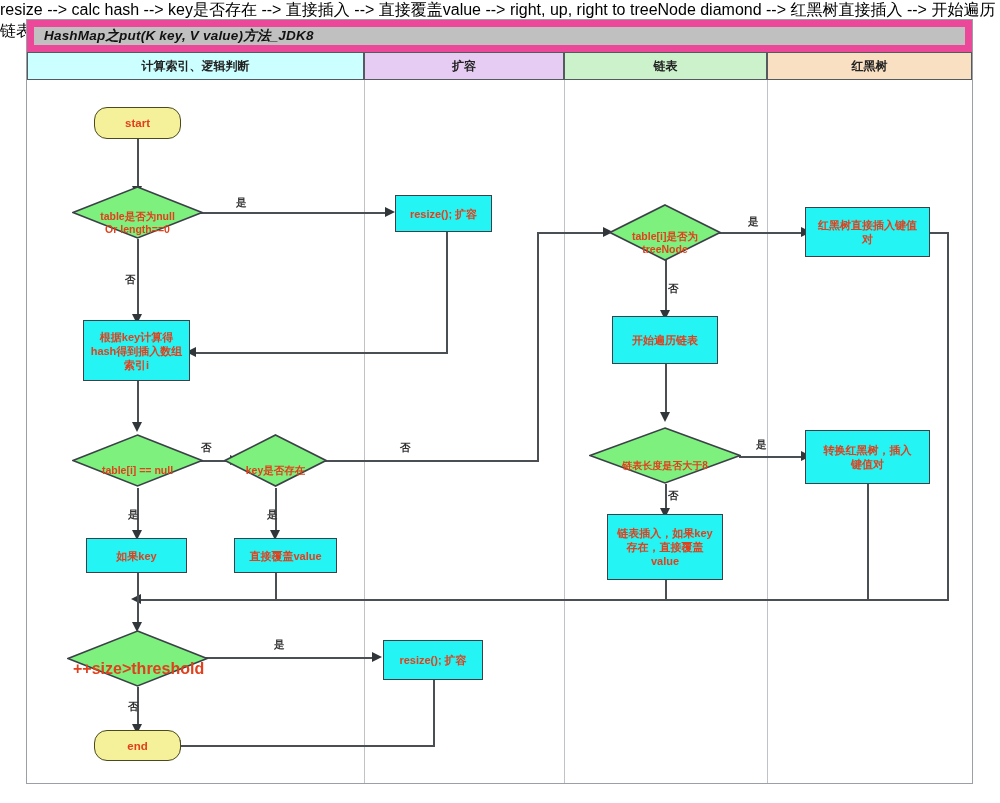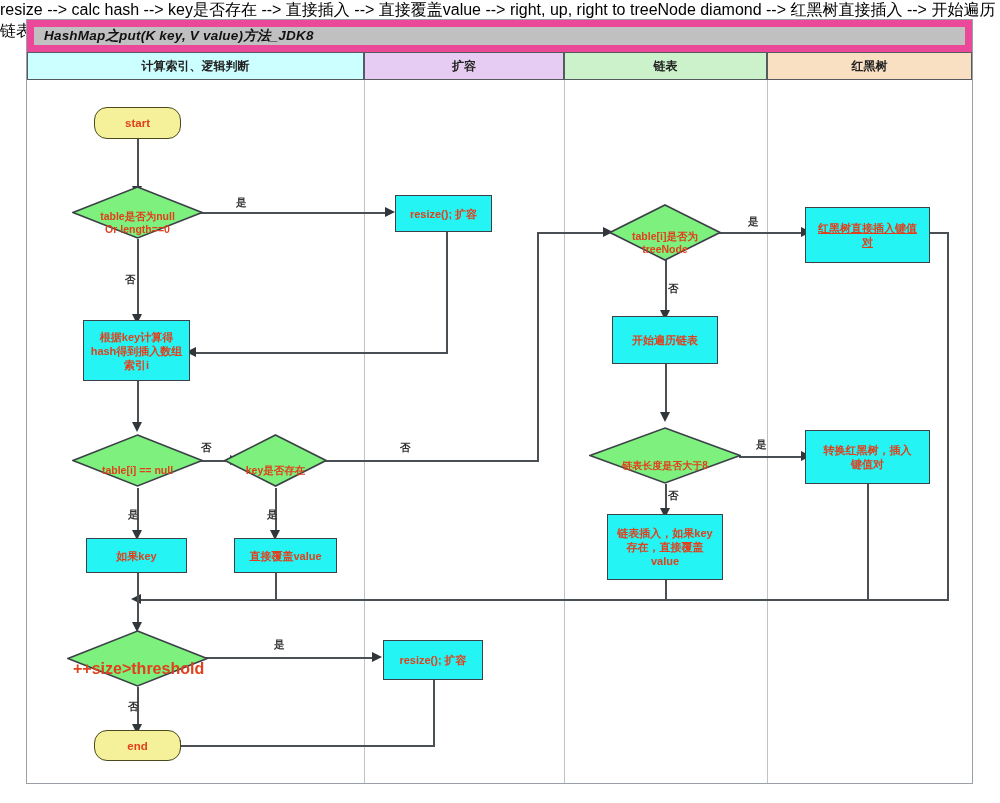--- a/index.html
+++ b/index.html
@@ -265,21 +265,21 @@
     </svg>
     <span class="dtext" style="font-size:10px;">链表长度是否大于8</span>
   </div>
 
   <div class="node proc" style="left:607px;top:514px;width:116px;height:66px;">
     <span style="white-space:pre-line;">链表插入，如果key
 存在，直接覆盖
 value</span>
   </div>
 
-  <div class="node proc" style="left:805px;top:207px;width:125px;height:56px;text-decoration:underline;">
+  <div class="node proc" style="left:805px;top:207px;width:125px;height:50px;">
     <span style="white-space:pre-line;">红黑树直接插入键值
 对</span>
   </div>
 
   <div class="node proc" style="left:805px;top:430px;width:125px;height:54px;">
     <span style="white-space:pre-line;">转换红黑树，插入
 键值对</span>
   </div>
 
 </div>

